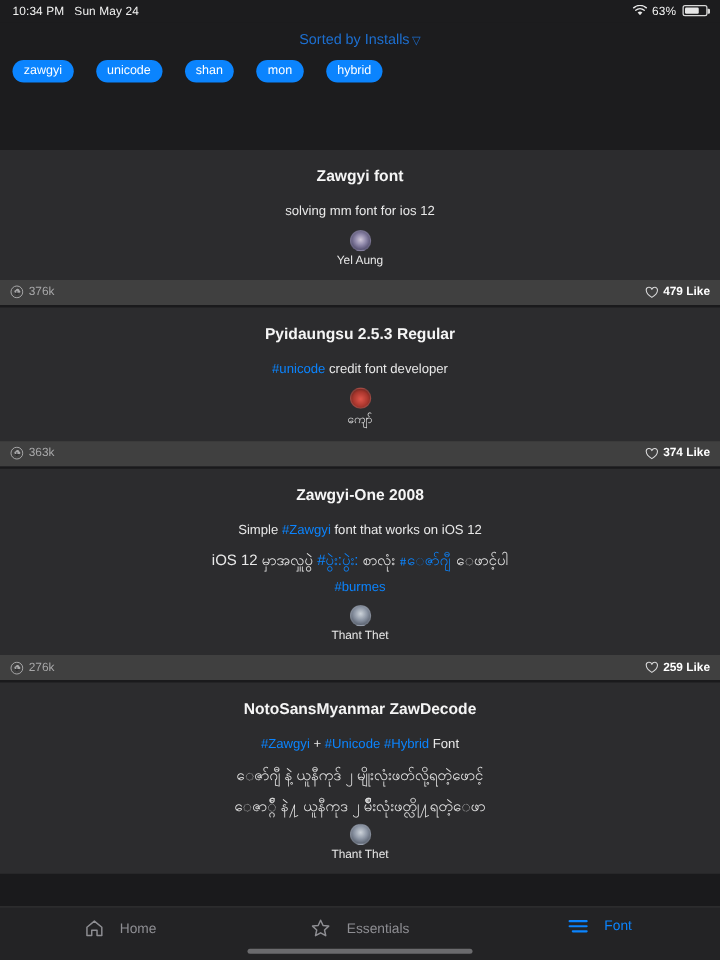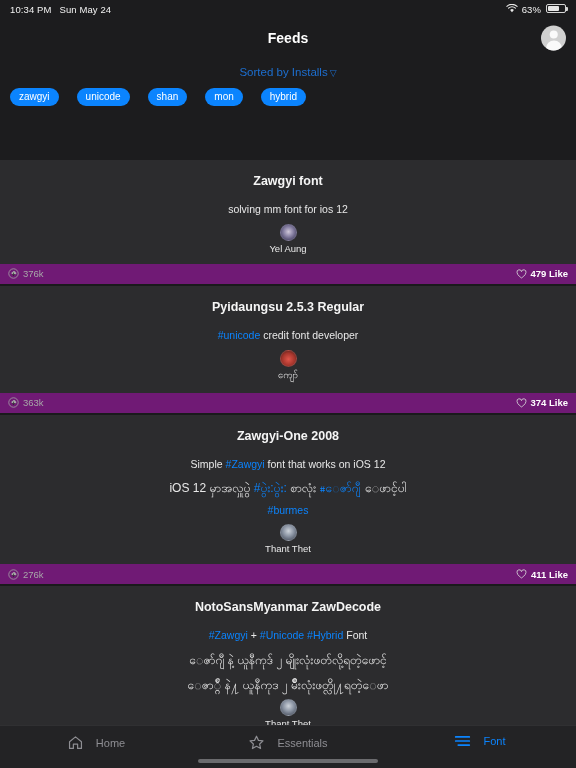--- a/index.html
+++ b/index.html
@@ -70,21 +70,21 @@
   .author-avatar {
     width: 17px; height: 17px; border-radius: 50%; margin: 0 auto 2px;
     background: radial-gradient(circle at 45% 35%, #b9a99a 0%, #7a6a5e 45%, #3f4a5a 100%);
     border: 1px solid rgba(255,255,255,.12);
   }
   .author-avatar.a1 { background: radial-gradient(circle at 50% 45%, #cfc7d8 0%, #8d86a8 40%, #2b2747 100%); }
   .author-avatar.a2 { background: radial-gradient(circle at 50% 55%, #e0554a 0%, #a6352c 55%, #3a1714 100%); }
   .author-avatar.a3 { background: radial-gradient(circle at 50% 40%, #cdd3da 0%, #8b94a3 45%, #39404d 100%); }
   .author-name { font-size: 9.5px; color: #e9e9e9; }
   .card-footer {
-    background: #701a75; height: 20px;
+    background: #404040; height: 20px;
     display: flex; align-items: center; justify-content: space-between;
     padding: 0 8px; font-size: 9.5px; color: #a7a7a8;
   }
   .stat { display: flex; align-items: center; gap: 4px; }
   .stat .count { color: #a7a7a8; }
   .likes { color: #ffffff; font-weight: bold; }
   .icon-svg { display: block; }
 
   
   .tabbar {
@@ -118,27 +118,20 @@
           <path d="M0.9 2.3 A7.6 7.6 0 0 1 11.1 2.3" stroke="#e8e8e8" stroke-width="1.1" fill="none" stroke-linecap="round"></path>
         </svg>
       </span>
       <span>63%</span>
       <span class="battery">
           <span class="lvl"></span>
         </span>
     </div>
   </div>
 
-  <div class="navbar">
-    <div class="nav-title">Feeds</div>
-    <div class="avatar">
-      <span class="head"></span>
-      <span class="body"></span>
-    </div>
-  </div>
 
   <div class="filter-head">
     <div class="sorted-row">
       <span>Sorted by Installs</span><span class="caret">▽</span>
     </div>
     <div class="chips" id="chips">
         <div class="chip">zawgyi</div>
         <div class="chip">unicode</div>
         <div class="chip">shan</div>
         <div class="chip">mon</div>
@@ -229,21 +222,21 @@
               </svg>
             </span>
             <span class="count">276k</span>
           </div>
           <div class="stat">
             <span>
               <svg class="icon-svg" width="11" height="10" viewBox="0 0 14 13">
                 <path d="M7 11.6 C7 11.6 1.2 8.1 1.2 4.5 A2.9 2.9 0 0 1 7 3.4 A2.9 2.9 0 0 1 12.8 4.5 C12.8 8.1 7 11.6 7 11.6 Z" fill="none" stroke="#d9d9da" stroke-width="1.1" stroke-linejoin="round"></path>
               </svg>
             </span>
-            <span class="likes">411 Like</span>
+            <span class="likes">259 Like</span>
           </div>
         </div>
       </div>
       <div class="card">
         <div class="card-body">
           <div class="card-title">NotoSansMyanmar ZawDecode</div>
           <div class="card-line"><span class="tag">#Zawgyi</span><span> + </span><span class="tag">#Unicode #Hybrid</span><span> Font</span></div>
           <div class="card-line mm"><span>ေဇာ်ဂျီ နဲ့ ယူနီကုဒ် ၂ မျိုးလုံးဖတ်လို့ရတဲ့ဖောင့်</span></div>
           <div class="card-line mm"><span>ေဇာ္ဂ်ီ နဲ႔ ယူနီကုဒ ၂ မ်ိဳးလုံးဖတ္လို႔ရတဲ့ေဖာ</span></div>
           <div class="author">

